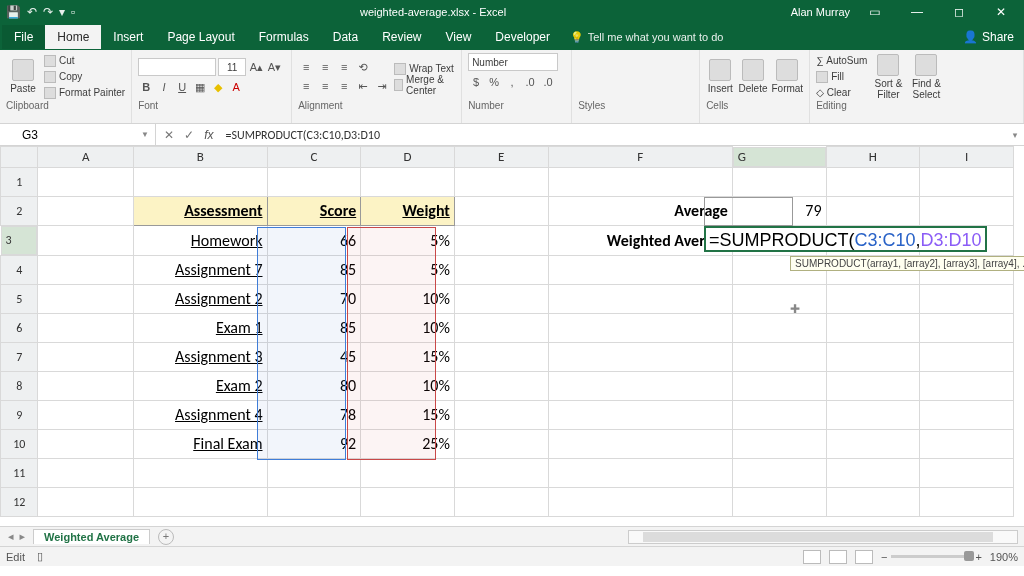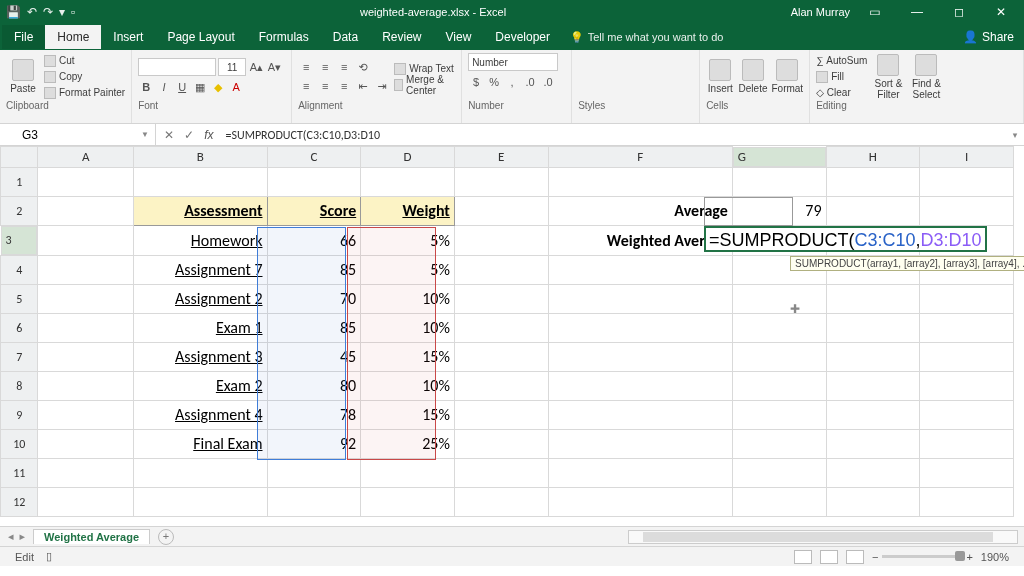--- a/index.html
+++ b/index.html
@@ -89,21 +89,21 @@
 
 
 .sheettabs { height: 20px; border-top: 1px solid #d4d4d4; background: #f3f3f3; display: flex; align-items: center; font-size: 11px; }
 .sheettabs .navs { display: flex; gap: 6px; padding: 0 8px; color: #888; }
 .sheettabs .tab { background: #fff; border: 1px solid #ccc; border-bottom: none; padding: 1px 10px; font-weight: bold; color: #217346; }
 .sheettabs .plus { width: 16px; height: 16px; border: 1px solid #bbb; border-radius: 50%; margin-left: 8px; text-align: center; line-height: 13px; color: #777; }
 .sheettabs .hscroll { margin-left: auto; width: 390px; height: 14px; border: 1px solid #ccc; background: #f9f9f9; position: relative; margin-right: 6px; }
 .sheettabs .hscroll .thumb { position: absolute; left: 14px; top: 1px; height: 10px; width: 350px; background: #dcdcdc; }
 
 
-.status { height: 20px; background: #f3f3f3; border-top: 1px solid #d4d4d4; display: flex; align-items: center; font-size: 11px; color: #555; padding: 0 15px; }
+.status { height: 20px; background: #f3f3f3; border-top: 1px solid #d4d4d4; display: flex; align-items: center; font-size: 11px; color: #555; padding: 0 6px; }
 .status .right { margin-left: auto; display: flex; align-items: center; gap: 8px; }
 .viewbtn { width: 18px; height: 14px; border: 1px solid #bbb; background: #fff; }
 .zoom { display: flex; align-items: center; gap: 4px; }
 .zoom .track { width: 80px; height: 3px; background: #ccc; position: relative; }
 .zoom .track .t { position: absolute; right: -3px; top: -4px; width: 10px; height: 10px; background: #999; border-radius: 2px; }
 </style>
 </head>
 <body>
 
 <div class="titlebar">

